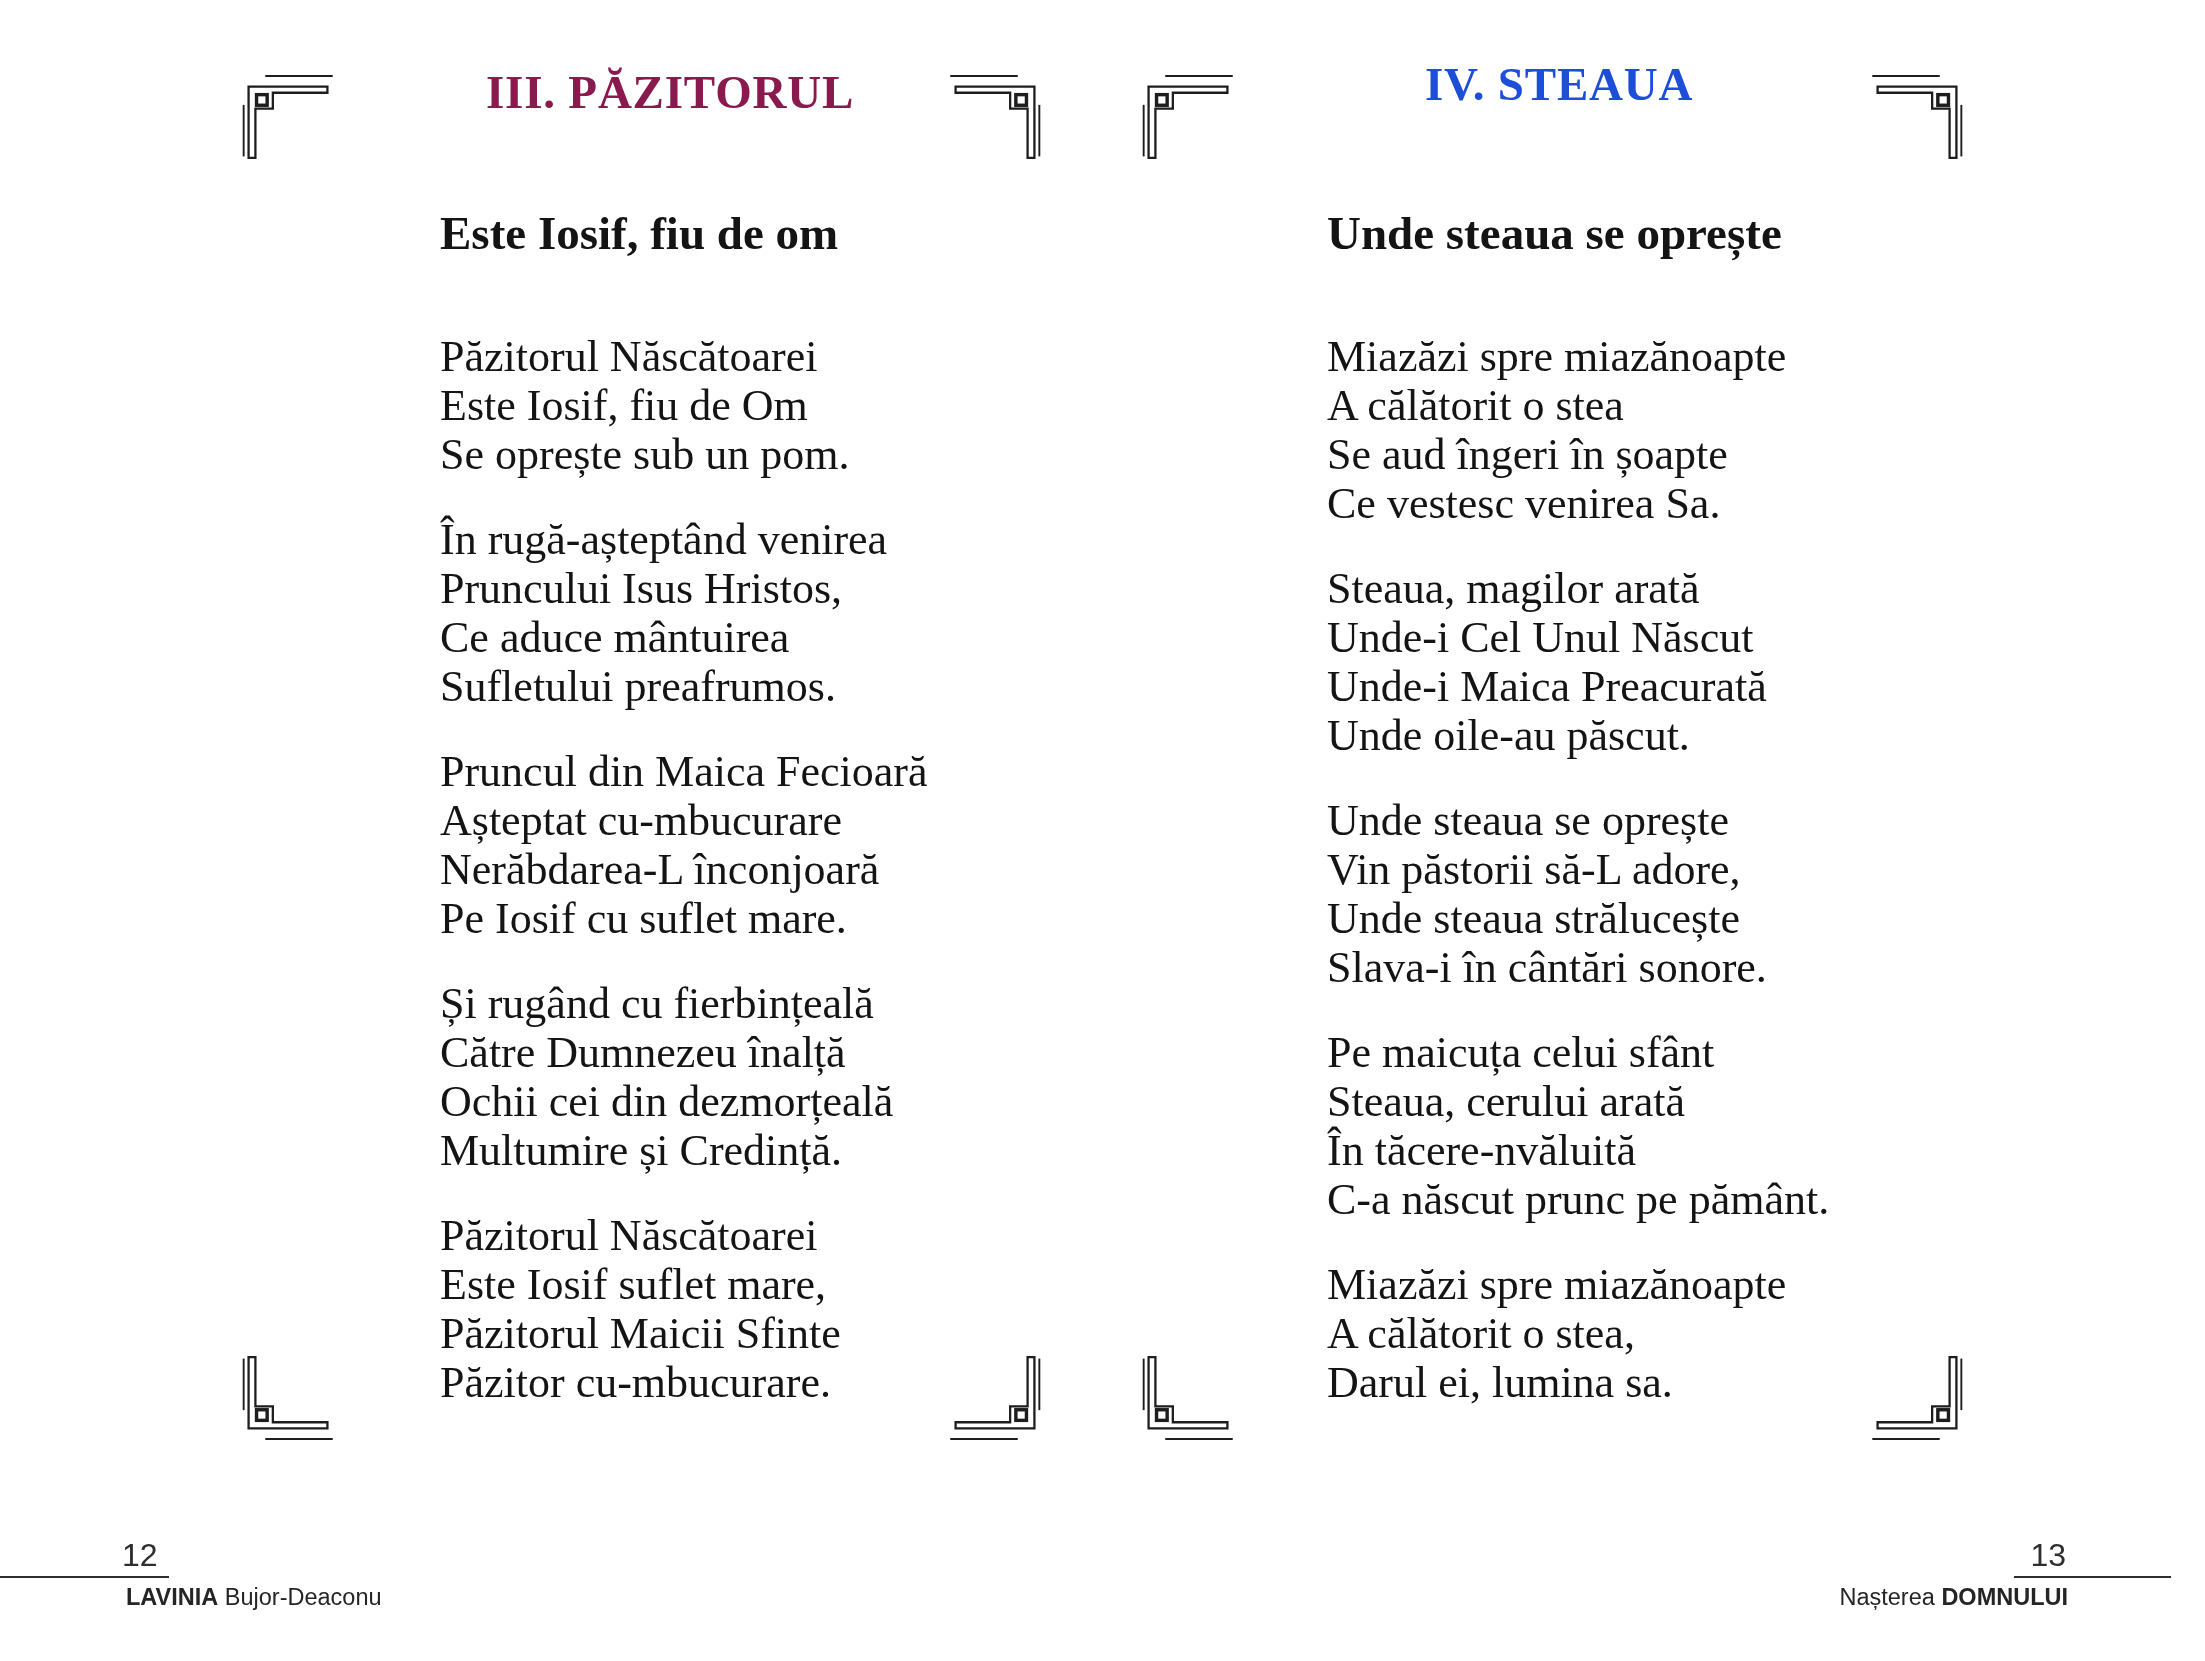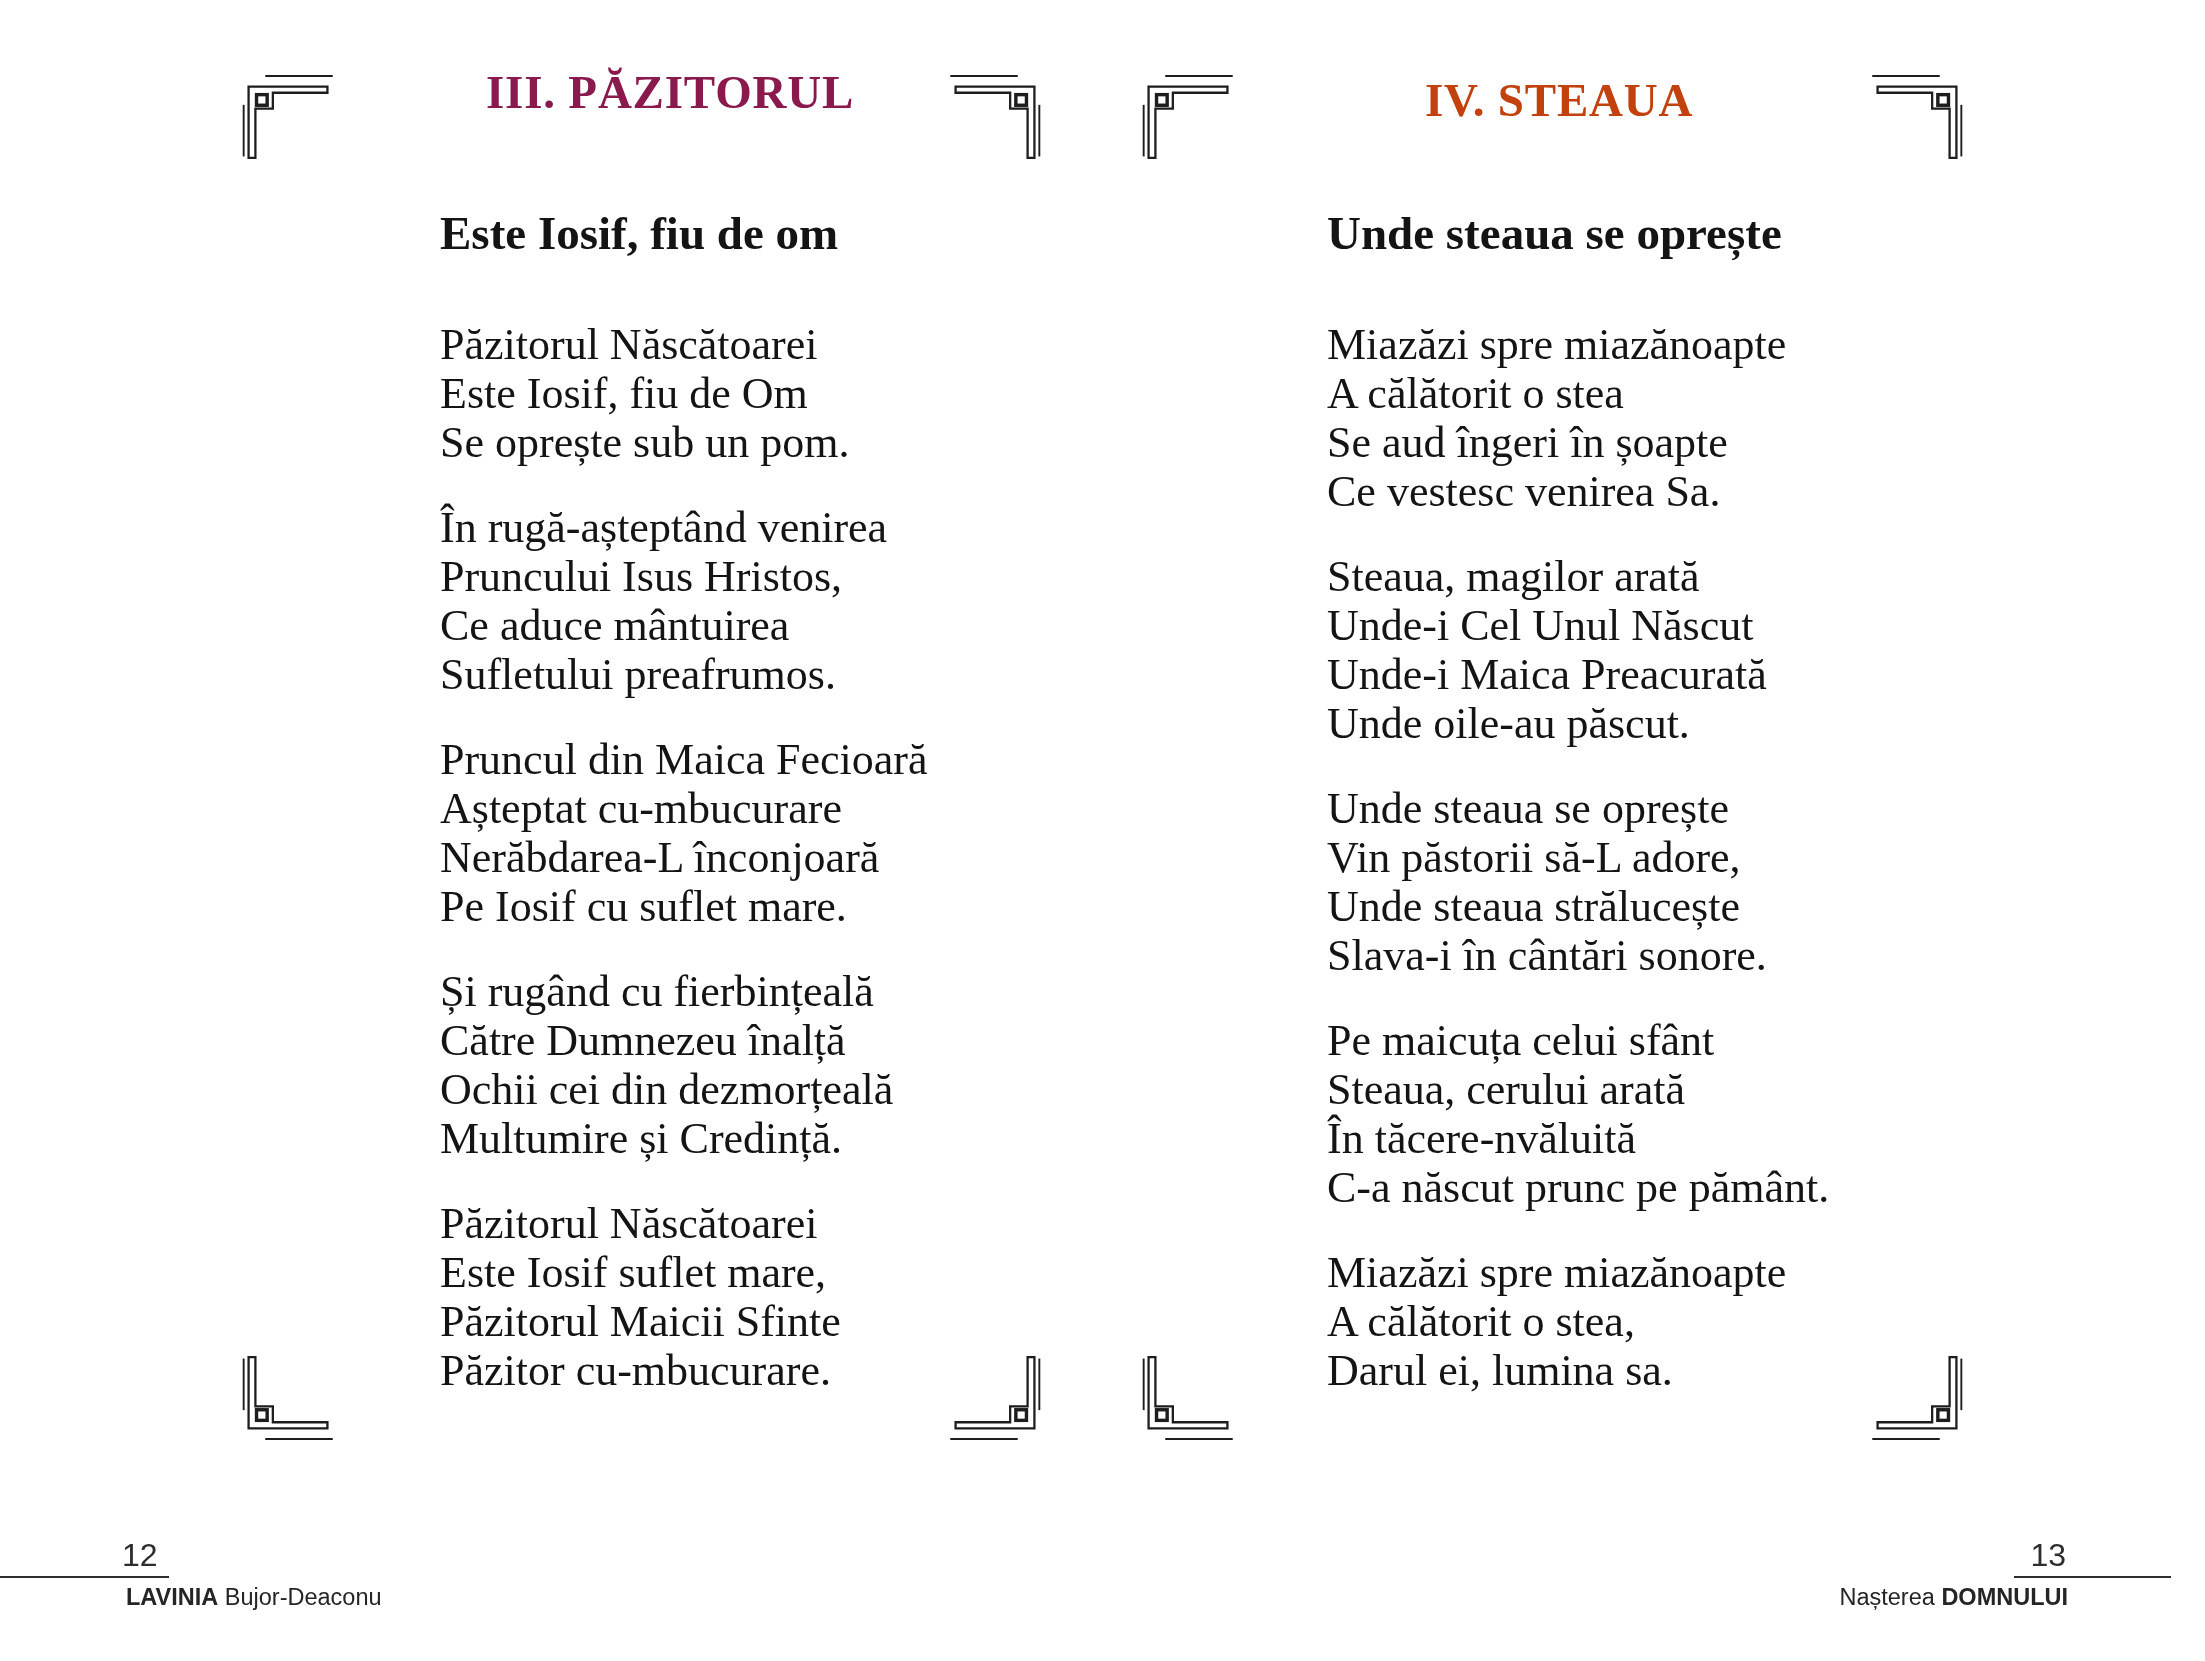--- a/index.html
+++ b/index.html
@@ -25,21 +25,21 @@
     font-size:47px;
     line-height:49px;
     white-space:nowrap;
   }
   .poem{
     position:absolute;
     font-size:44px;
     line-height:49px;
     white-space:nowrap;
   }
-  .stanza{margin:0 0 36px 0;}
+  .stanza{margin:12px 0 36px 0;}
   .stanza:last-child{margin-bottom:0;}
   .orn{position:absolute;width:94px;height:94px;}
   .orn.flip-x{transform:scaleX(-1);}
   .orn.flip-y{transform:scaleY(-1);}
   .orn.flip-xy{transform:scale(-1,-1);}
   .footer-pageno{
     position:absolute;
     font-family:"Liberation Sans", sans-serif;
     font-size:32px;
     line-height:33px;
@@ -138,21 +138,21 @@
           <div class="line">Păzitor cu-mbucurare.</div>
         </div>
     </div>
 
     <div class="footer-pageno" style="left:122px;top:1539px">12</div>
     <div class="footer-rule" style="left:0px;top:1576px;width:169px"></div>
     <div class="footer-name" style="left:126px;top:1584px"><span class="bold">LAVINIA</span><span> Bujor-Deaconu</span></div>
   </div>
 
   <div>
-    <div class="title" style="left:1425px;top:76px;color:#c2410c">IV. STEAUA</div>
+    <div class="title" style="left:1425px;top:60px;color:#1d4ed8">IV. STEAUA</div>
 
     <div class="subtitle" style="left:1327px;top:209px">Unde steaua se oprește</div>
 
     <div class="poem" style="left:1327px;top:320px">
       <div class="stanza">
           <div class="line">Miazăzi spre miazănoapte</div>
           <div class="line">A călătorit o stea</div>
           <div class="line">Se aud îngeri în șoapte</div>
           <div class="line">Ce vestesc venirea Sa.</div>
         </div>

